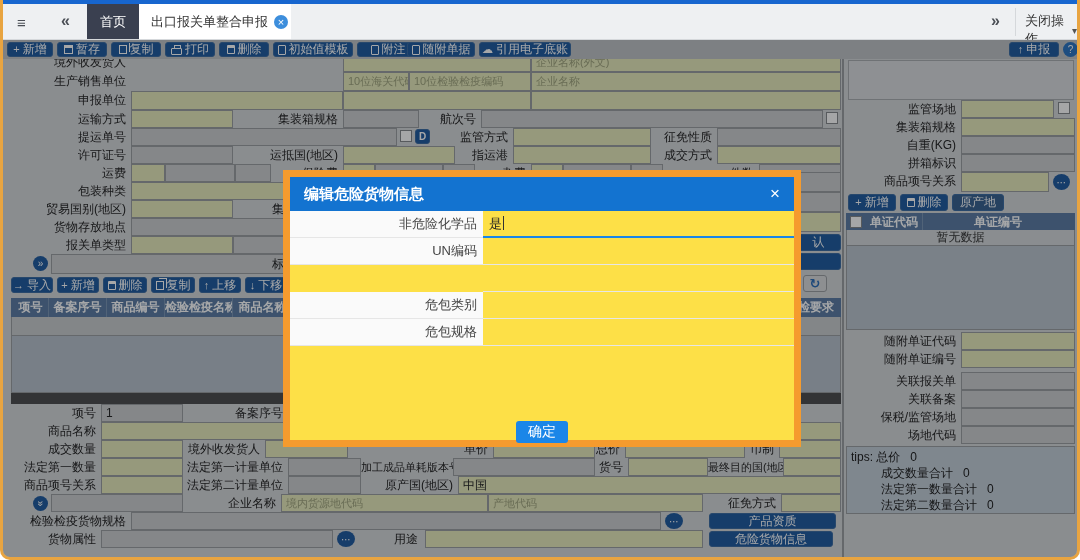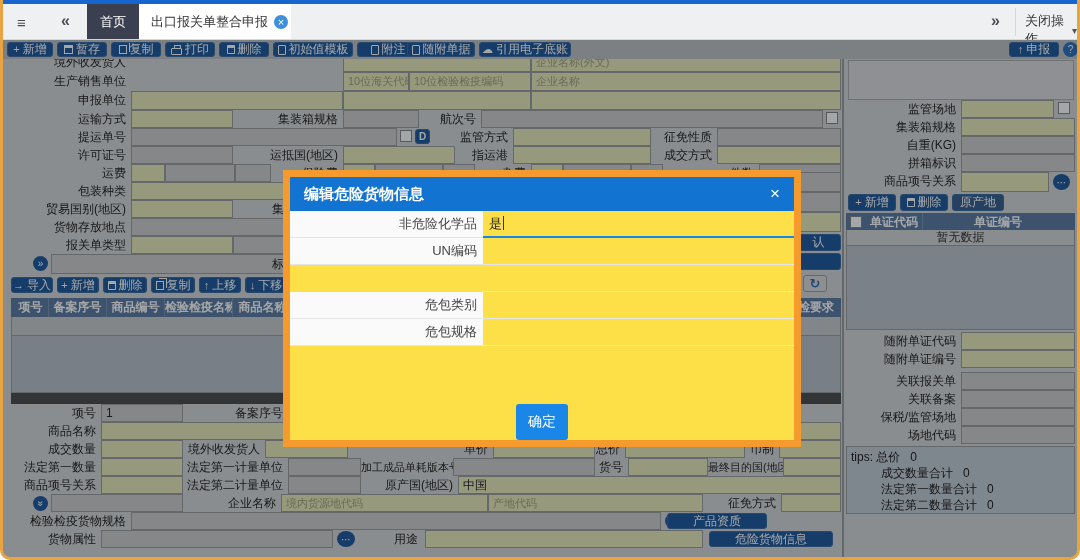--- a/index.html
+++ b/index.html
@@ -277,21 +277,21 @@
   <div class="a cl" style="left:48px;top:494px;width:132px;height:18px"></div>
   <div class="a lb" style="left:180px;top:494px;width:98px;height:18px">企业名称</div>
   <div class="a cg ph" style="left:278px;top:494px;width:207px;height:18px">境内货源地代码</div>
   <div class="a cg ph" style="left:485px;top:494px;width:215px;height:18px">产地代码</div>
   <div class="a lb" style="left:700px;top:494px;width:78px;height:18px">征免方式</div>
   <div class="a cg" style="left:778px;top:494px;width:60px;height:18px"></div>
 
   <div class="a lb" style="left:8px;top:512px;width:120px;height:18px">检验检疫货物规格</div>
   <div class="a cl" style="left:128px;top:512px;width:530px;height:18px"></div>
   <div class="a cir" style="left:662px;top:513px;width:18px;height:16px">⋯</div>
-  <div class="a nb" style="left:664px;top:513px;width:100px;height:16px">
+  <div class="a nb" style="left:706px;top:513px;width:127px;height:16px">
       <span>产品资质</span>
     </div>
 
   <div class="a lb" style="left:8px;top:530px;width:90px;height:18px">货物属性</div>
   <div class="a cl" style="left:98px;top:530px;width:232px;height:18px"></div>
   <div class="a cir" style="left:334px;top:531px;width:18px;height:16px">⋯</div>
   <div class="a lb" style="left:356px;top:530px;width:64px;height:18px">用途</div>
   <div class="a cg" style="left:422px;top:530px;width:278px;height:18px"></div>
   <div class="a nb" style="left:706px;top:531px;width:124px;height:16px">
       <span>危险货物信息</span>
@@ -360,18 +360,18 @@
     </div>
     <div class="a mlabel" style="left:0;top:34px;width:193px;height:27px">非危险化学品</div>
     <div class="a mval focus" style="left:193px;top:34px;width:311px;height:27px"><span>是</span><span class="caret"></span></div>
     <div class="a mlabel" style="left:0;top:61px;width:193px;height:27px">UN编码</div>
     <div class="a mval" style="left:193px;top:61px;width:311px;height:27px"></div>
     <div class="a mval" style="left:193px;top:88px;width:311px;height:27px"></div>
     <div class="a mlabel" style="left:0;top:115px;width:193px;height:27px">危包类别</div>
     <div class="a mval" style="left:193px;top:115px;width:311px;height:27px"></div>
     <div class="a mlabel" style="left:0;top:142px;width:193px;height:27px">危包规格</div>
     <div class="a mval" style="left:193px;top:142px;width:311px;height:27px"></div>
-    <div class="a okbtn" style="left:226px;top:227px;width:52px;height:36px">
+    <div class="a okbtn" style="left:226px;top:244px;width:52px;height:22px">
         <span>确定</span>
       </div>
   </div>
 
 </div>
 
 </body></html>

